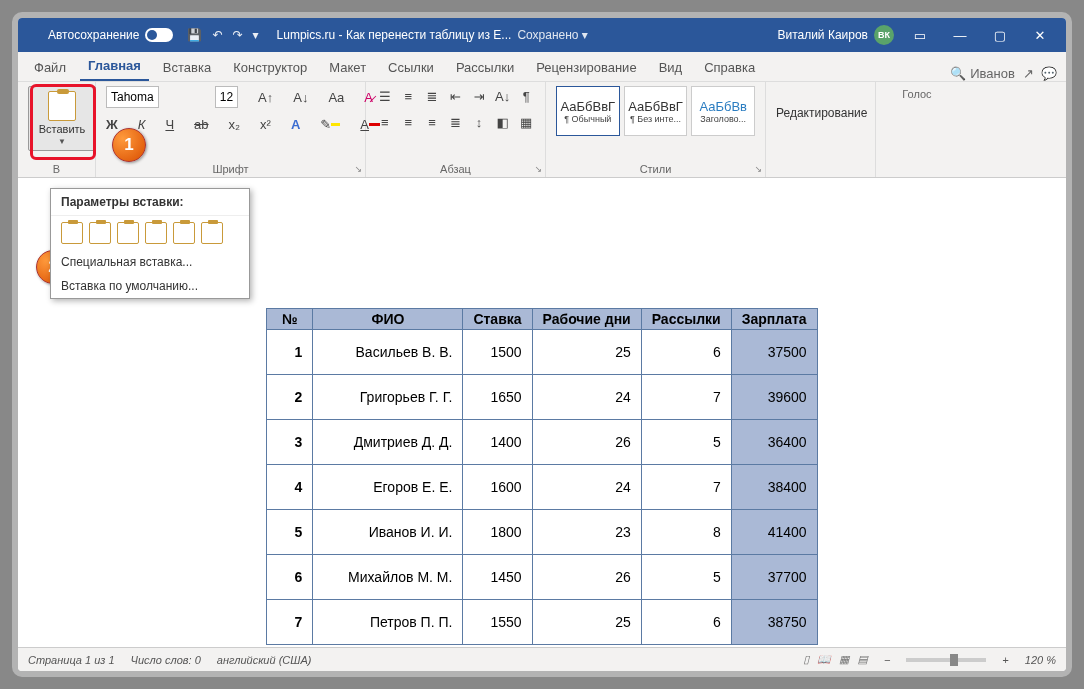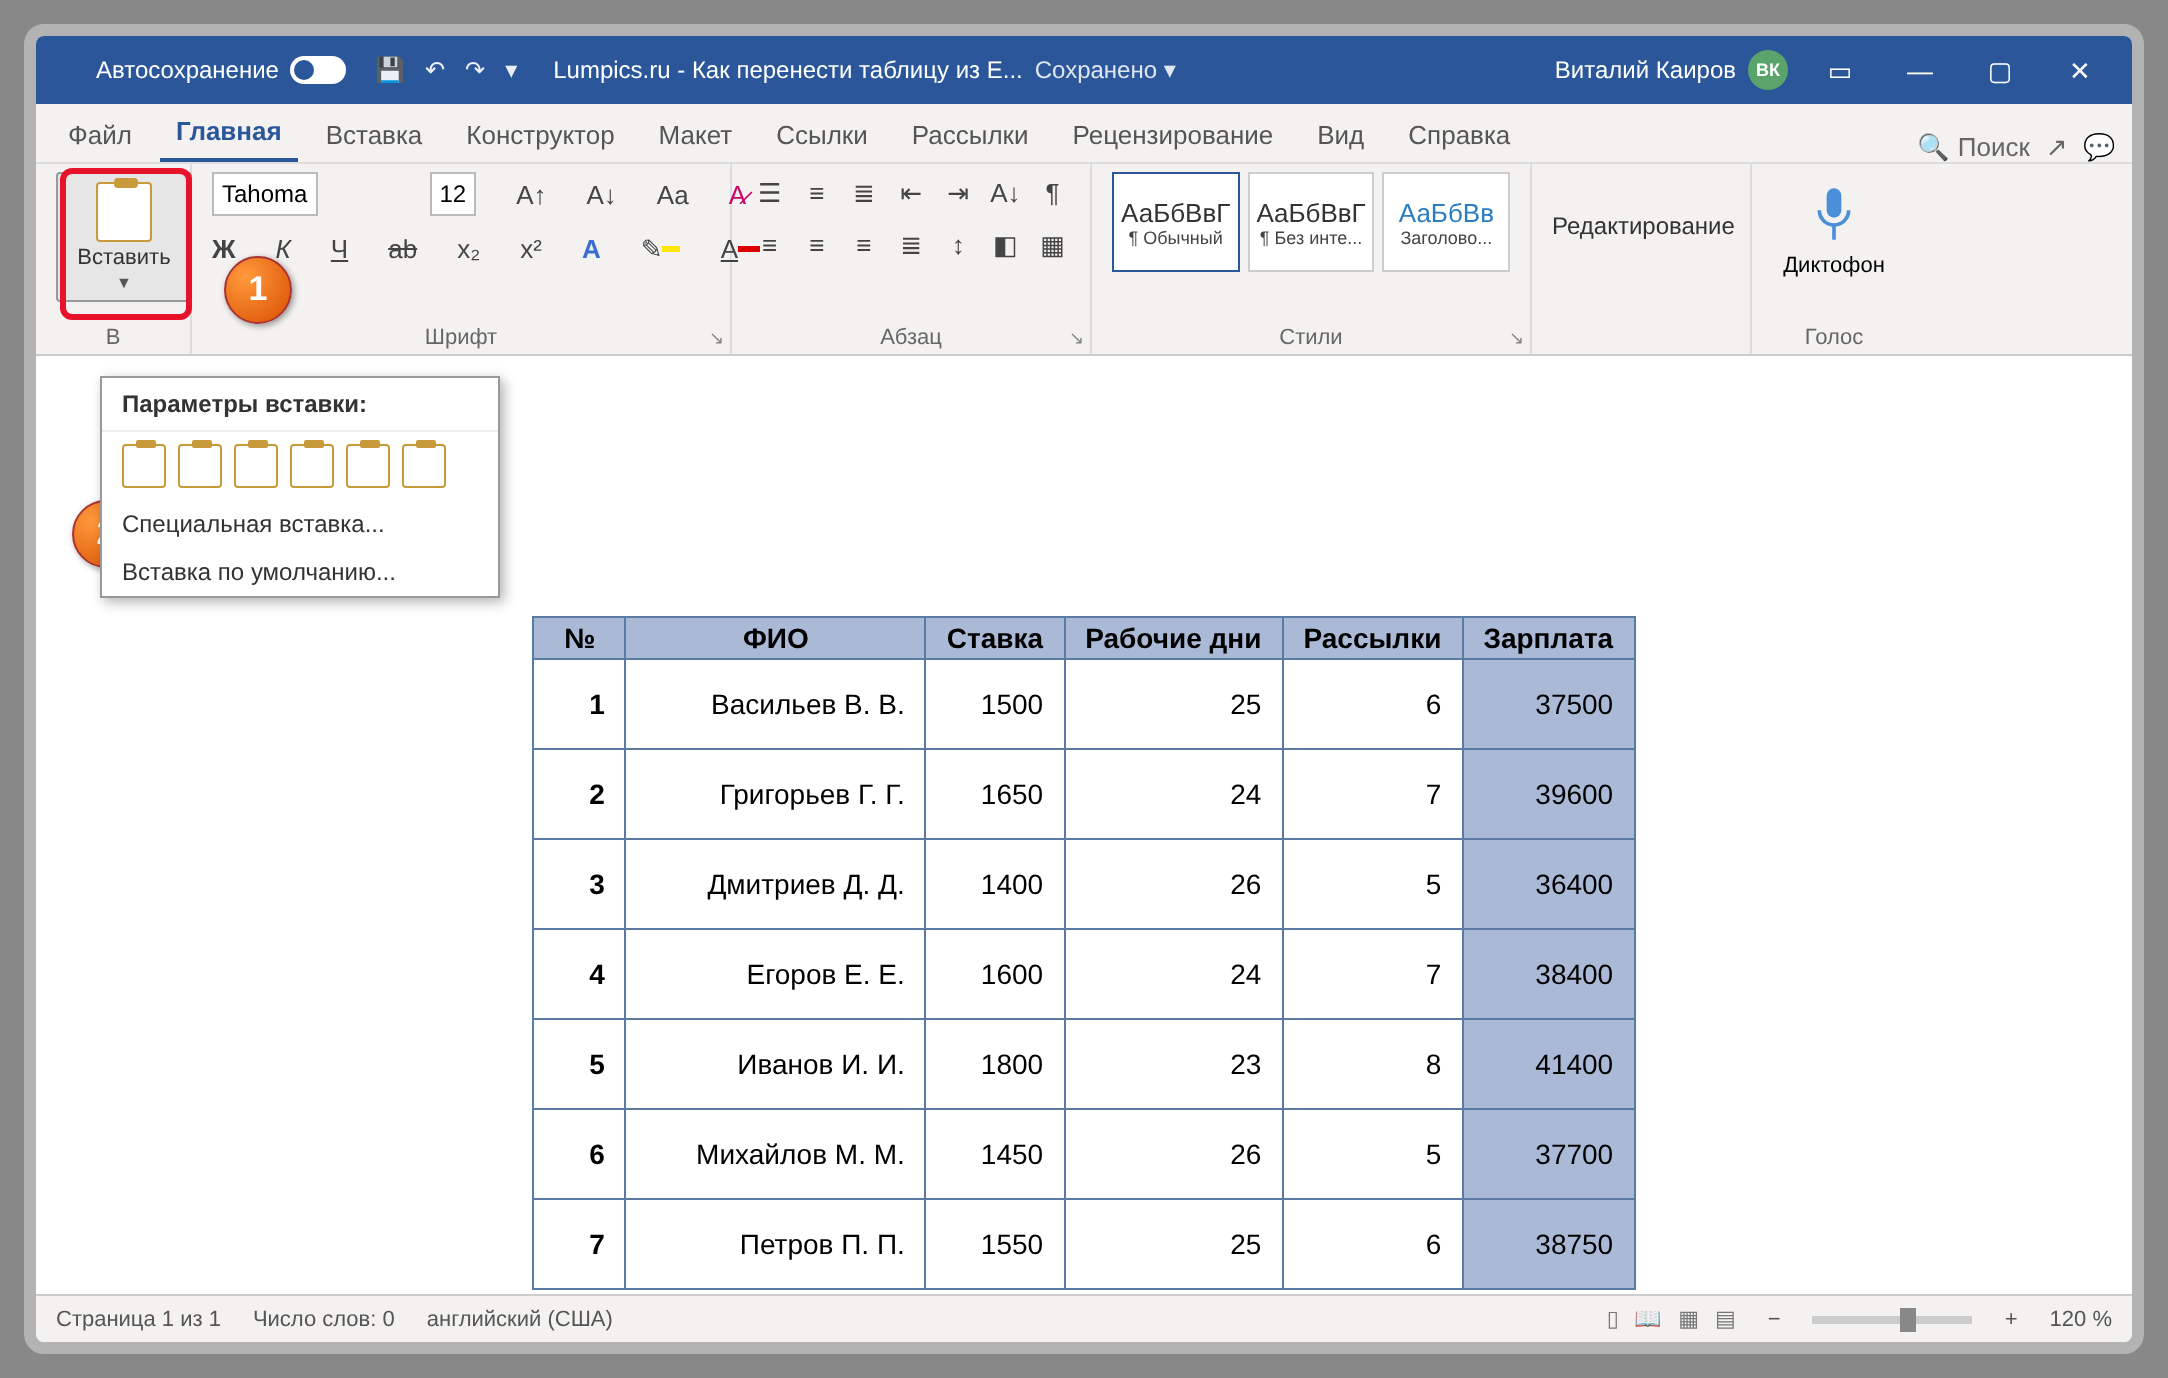--- a/index.html
+++ b/index.html
@@ -82,21 +82,21 @@
 table.data th, table.data td { border: 1px solid #5b7aa3; padding: 2px 10px; }
 table.data th { background: #aab9d6; font-weight: bold; text-align: center; }
 table.data td { background: #fff; text-align: right; }
 table.data td.num { font-weight: bold; text-align: right; width: 46px; }
 table.data td.fio { width: 150px; }
 table.data td.sal { background: #aab9d6; font-weight: normal; }
 table.data tr.sum td { background: #aab9d6; font-weight: bold; text-align: left; }
 table.data tr.sum td.fill { background: #aab9d6; }
 table.data td.fio { text-align: right; }
 
-.status { position: absolute; bottom: 0; left: 0; right: 0; height: 24px; background: #f3f2f1; border-top: 1px solid #ccc; display: flex; align-items: center; font-size: 11px; color: #555; padding: 0 10px; gap: 16px; }
+.status { position: absolute; bottom: 0; left: 0; right: 0; height: 24px; background: #f3f2f1; border-top: 1px solid #ccc; display: flex; align-items: center; font-size: 11px; color: #555; padding: 0 10px; gap: 16px; font-style: italic; }
 .status .spacer { flex: 1; }
 .status .views { display: flex; gap: 8px; color: #777; }
 .slider { width: 80px; height: 4px; background: #ccc; position: relative; }
 .slider::after { content: ""; width: 8px; height: 12px; background: #888; position: absolute; left: 44px; top: -4px; }
 </style>
 </head>
 <body>
 
 <div class="frame">
 
@@ -131,21 +131,21 @@
     <div class="tab">Конструктор</div>
     <div class="tab">Макет</div>
     <div class="tab">Ссылки</div>
     <div class="tab">Рассылки</div>
     <div class="tab">Рецензирование</div>
     <div class="tab">Вид</div>
     <div class="tab">Справка</div>
     <div class="right">
       <div class="search">
           <span>🔍</span>
-          <span>Поиск</span>
+          <span>Иванов</span>
         </div>
       <span>↗</span>
       <span>💬</span>
     </div>
   </div>
 
   <div class="ribbon">
     <div class="group" style="width:78px">
       <div class="paste-big">
         <div class="paste-icon"></div>
@@ -235,28 +235,20 @@
       <div class="label">Стили</div>
       <div class="dlg">↘</div>
     </div>
 
     <div class="group edit-group">
       <div class="big">Редактирование</div>
       <div class="label">&nbsp;</div>
     </div>
 
     <div class="group dict-group" style="border-right:none;">
-      <div>
-        <svg class="mic" viewBox="0 0 24 32">
-            <rect x="8" y="2" width="8" height="16" rx="4" fill="#4a8fd8"></rect>
-            <path d="M4 14a8 8 0 0016 0" stroke="#4a8fd8" fill="none" stroke-width="2"></path>
-            <line x1="12" y1="22" x2="12" y2="30" stroke="#4a8fd8" stroke-width="2"></line>
-          </svg>
-        <div style="font-size:11px">Диктофон</div>
-      </div>
       <div class="label">Голос</div>
     </div>
   </div>
 
   <div class="ruler-h"></div>
 
   <div class="doc-area">
     <table class="data">
       <thead>
         <tr>

